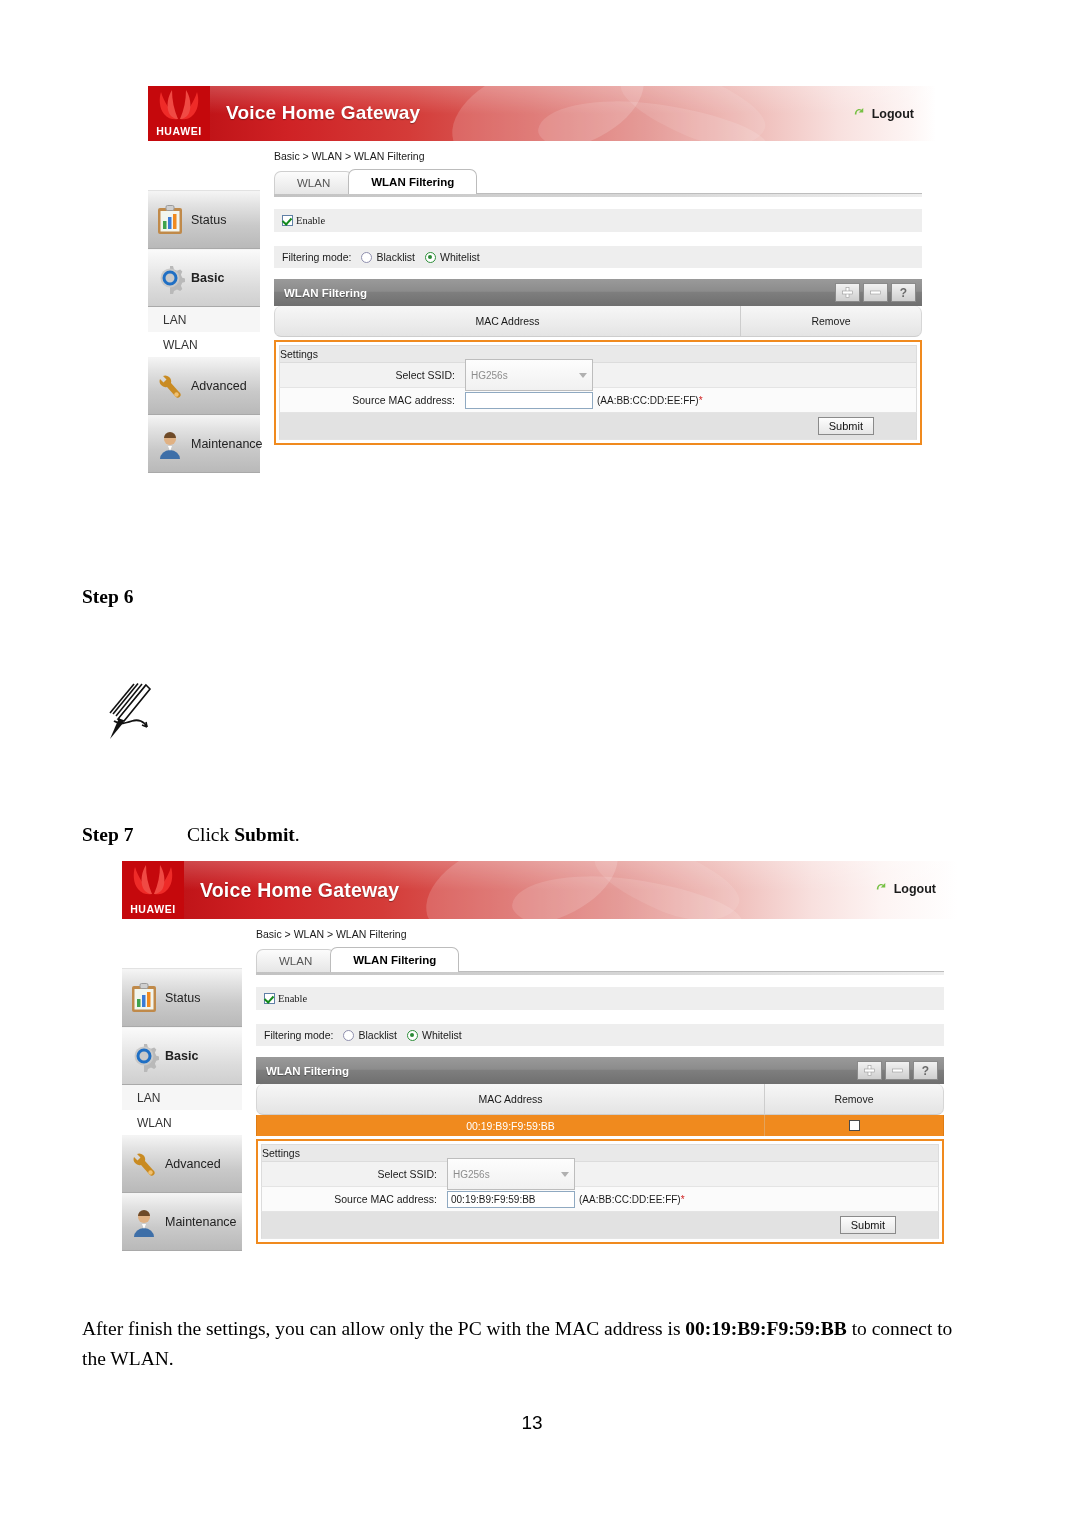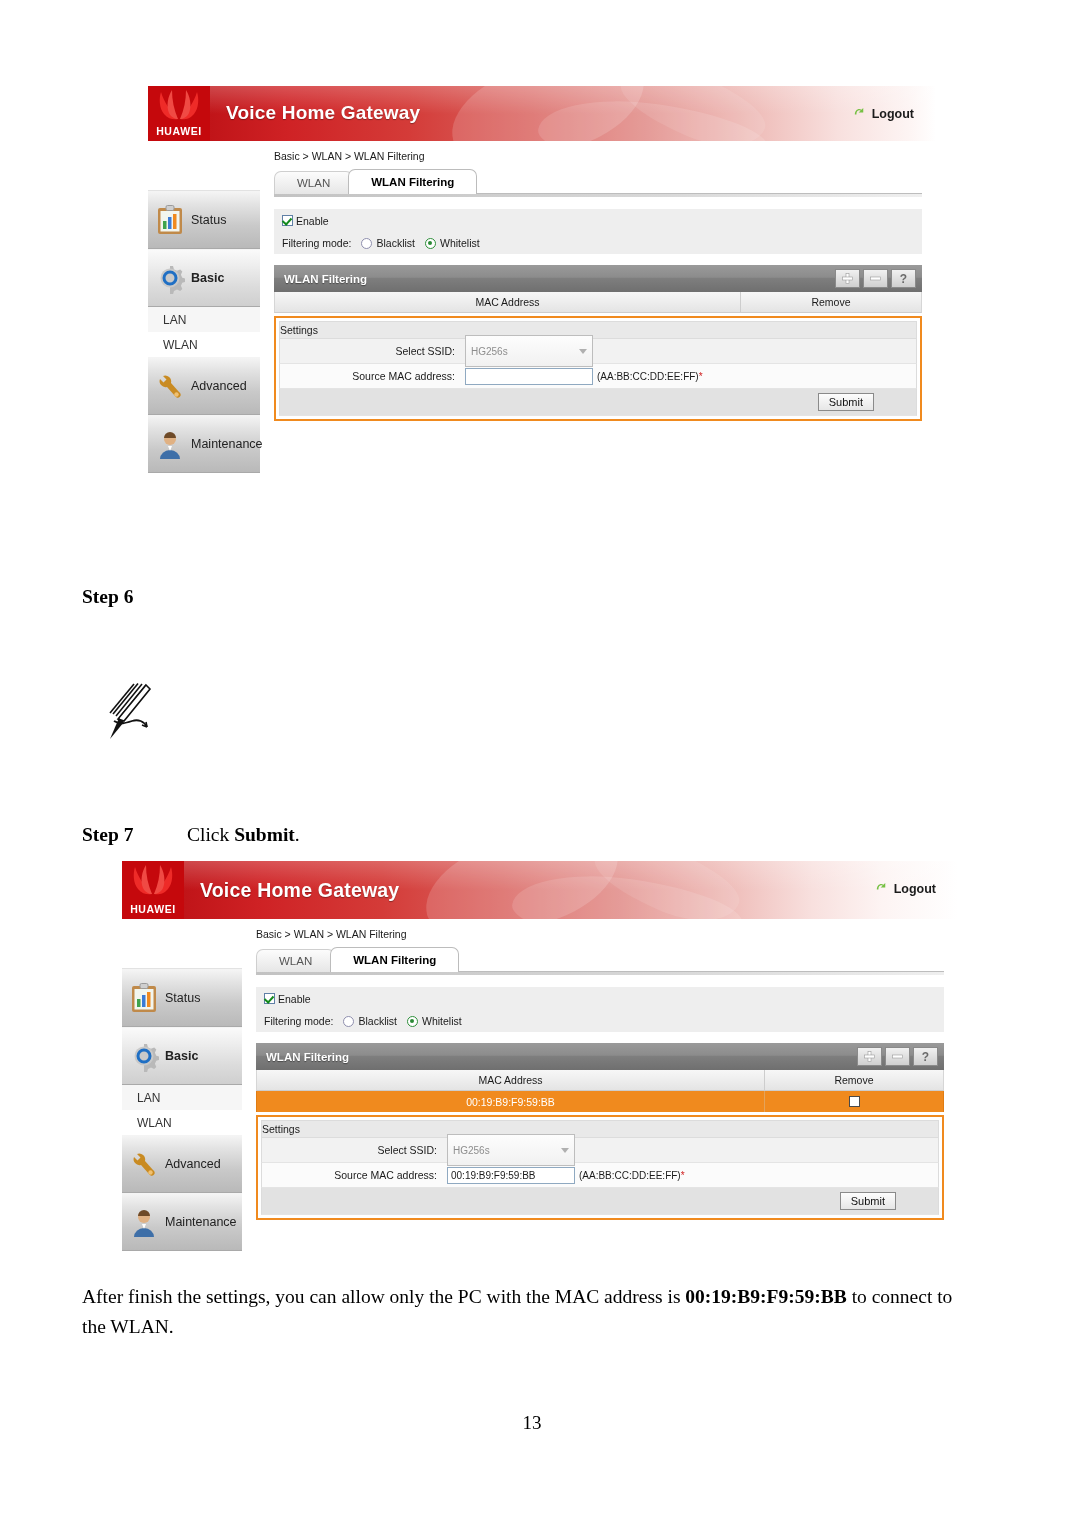--- a/index.html
+++ b/index.html
@@ -178,20 +178,21 @@
     border-top: 1px solid #bdbdbd;
   }
 
   .enable-bar {
     margin-top: 12px;
     height: 23px;
     background: #eeeeee;
     display: flex; align-items: center;
     padding-left: 8px;
     gap: 3px;
+    font-family: Liberation Serif, serif;
   }
   .chk {
     width: 11px; height: 11px;
     border: 1px solid #5f7fa6;
     background: #fff;
     display: inline-block;
     position: relative;
     box-sizing: border-box;
   }
   .chk.checked::after {
@@ -199,21 +200,21 @@
     position: absolute;
     left: 1px; top: 0px;
     width: 4px; height: 7px;
     border: solid #138a1c;
     border-width: 0 2px 2px 0;
     transform: rotate(42deg);
   }
   .small-label { font-size: 10.5px; color: #1a1a1a; }
 
   .mode-bar {
-    margin-top: 0;
+    margin-top: 14px;
     height: 22px;
     background: #eeeeee;
     display: flex; align-items: center;
     padding-left: 8px;
     gap: 4px;
     font-size: 10.5px;
     color: #1a1a1a;
   }
   .radio {
     width: 11px; height: 11px;
@@ -253,26 +254,27 @@
     background: linear-gradient(180deg, #f1f1f1, #cfcfcf);
     border: 1px solid #8a8a8a;
     display: flex; align-items: center; justify-content: center;
     box-sizing: border-box;
   }
   .pbtn svg { display: block; }
   .pbtn .qm { font-size: 12px; color: #6a6a6a; font-weight: bold; line-height: 1; }
 
   .tbl-head {
     display: flex;
-    height: 21px;
+    height: 31px;
     background: linear-gradient(180deg, #f7f7f7, #e4e4e4);
     border-bottom: 1px solid #cdcdcd;
     border-left: 1px solid #d6d6d6;
     border-right: 1px solid #d6d6d6;
     box-sizing: border-box;
+    border-radius: 7px;
   }
   .th {
     display: flex; align-items: center; justify-content: center;
     font-size: 10.5px; color: #1a1a1a;
   }
   .th.mac { flex: 1 1 auto; border-right: 1px solid #cdcdcd; }
   .th.rem { flex: 0 0 180px; }
   #shot-2 .th.rem { flex: 0 0 178px; }
 
   .tbl-row {
@@ -393,21 +395,21 @@
 
   .note-block { position: absolute; left: 100px; top: 675px; width: 880px; display: flex; }
   .note-icon { flex: 0 0 90px; padding-top: 6px; }
   .note-body { font-size: 19.5px; line-height: 30px; font-family: "Liberation Serif", serif; }
 
   .page-num {
     position: absolute;
     left: 0; right: 16px;
     top: 1412px;
     text-align: center;
-    font-family: Liberation Serif, serif;
+    font-family: Liberation Sans, sans-serif;
     font-size: 19px;
   }
 </style>
 </head>
 <body>
 
 <div class="ui-shot" id="shot-1">
   <div class="ui-banner">
     <div class="banner-gloss"></div>
     <div class="banner-petal bp1"></div>
@@ -712,17 +714,17 @@
           </div>
           <div class="frow submit-row">
             <button class="submit-btn">Submit</button>
           </div>
         </div>
       </div>
     </div>
   </div>
 </div>
 
-<div class="doc-text" style="left:82px; top:1282px; width:890px;">
+<div class="doc-text" style="left:82px; top:1314px; width:890px;">
   <span>After finish the settings, you can allow only the PC with the MAC address is </span><b>00:19:B9:F9:59:BB</b><span> to connect to the WLAN.</span>
 </div>
 
 <div class="page-num">13</div>
 
 </body></html>

